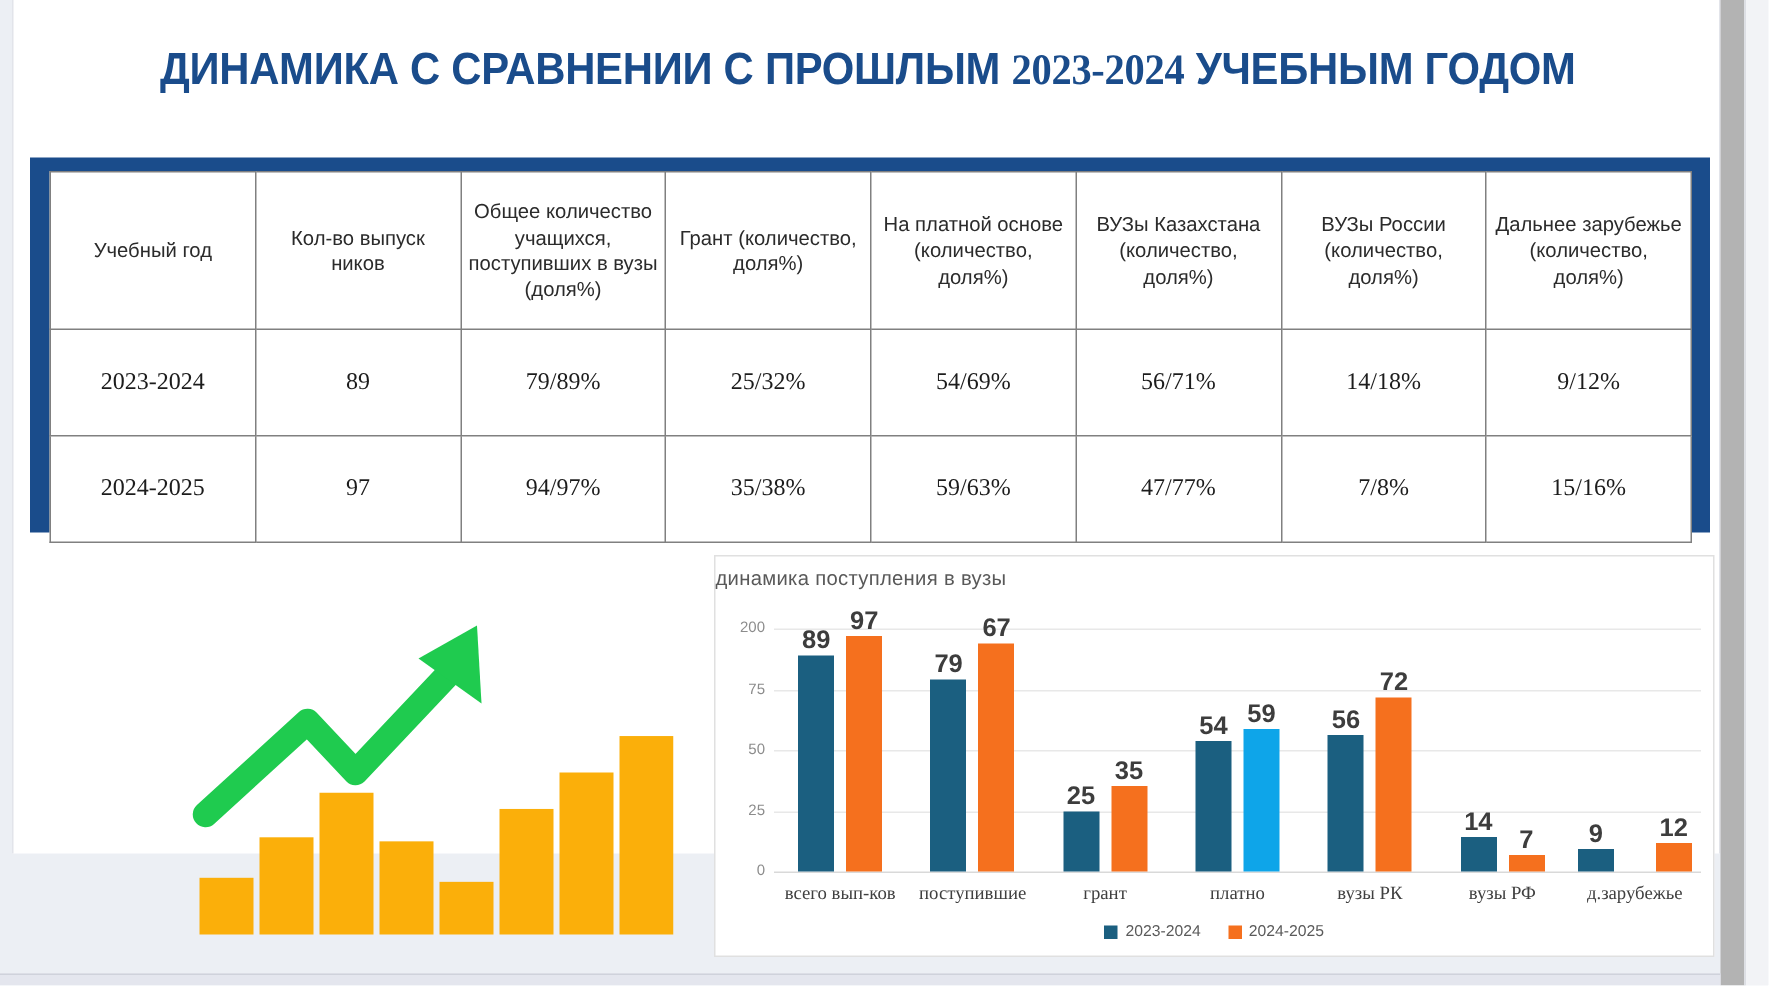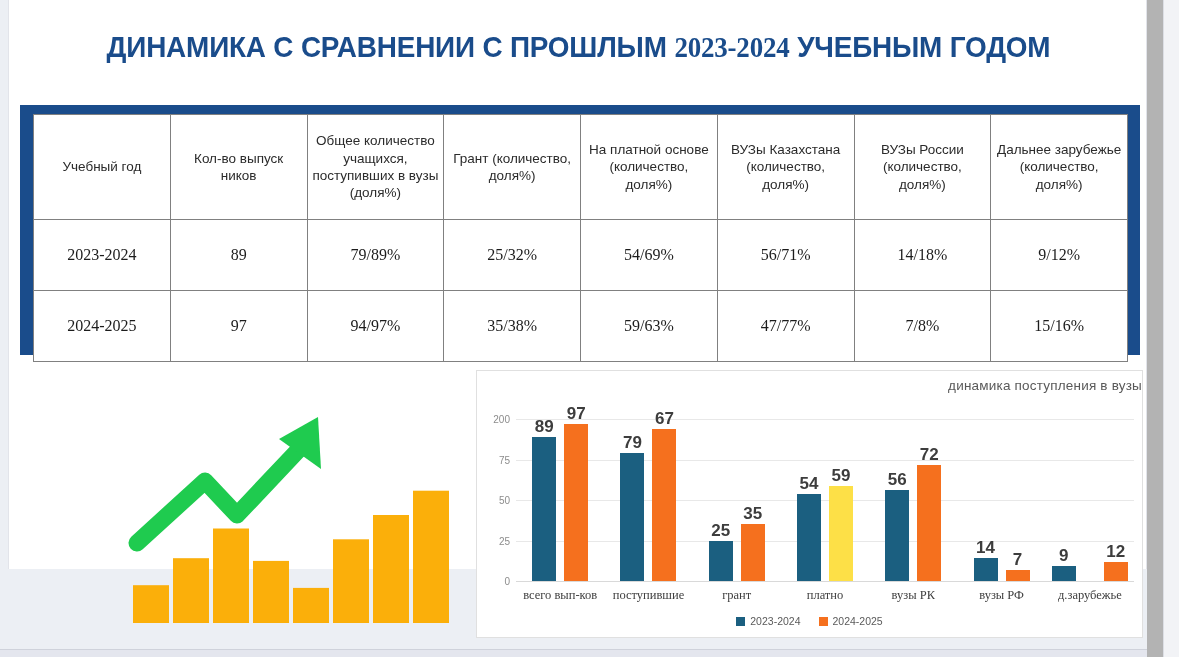--- a/index.html
+++ b/index.html
@@ -141,21 +141,21 @@
     height: 268px;
     background: #ffffff;
     border: 1px solid #e0e0e0;
     box-sizing: border-box;
   }
   .chart-title {
     position: absolute;
     left: 0;
     top: 7px;
     width: 100%;
-    text-align: right;
+    text-align: left;
     font-family: "Liberation Sans", sans-serif;
     font-size: 13.5px;
     color: #595959;
     letter-spacing: 0.2px;
   }
   .plot {
     position: absolute;
     left: 39px;
     top: 32px;
     right: 8px;
@@ -211,21 +211,20 @@
     font-size: 17px;
     color: #3d3d3d;
     line-height: 1;
   }
   .xlabels {
     position: absolute;
     left: 39px;
     right: 8px;
     bottom: 34px;
     display: flex;
-    justify-content: center;
   }
   .xlabel {
     flex: 1 1 0;
     text-align: center;
     font-family: "Liberation Serif", serif;
     font-size: 12.5px;
     color: #404040;
     white-space: nowrap;
   }
   .legend {
@@ -360,21 +359,21 @@
                 <span class="vlabel">25</span>
               </div>
               <div class="bar s2" style="height: 31.8182%; background: rgb(245, 112, 30);">
                 <span class="vlabel">35</span>
               </div>
             </div>
             <div class="group">
               <div class="bar s1" style="height: 49.0909%; background: rgb(27, 95, 128);">
                 <span class="vlabel">54</span>
               </div>
-              <div class="bar s2" style="height: 53.6364%; background: #fde047;">
+              <div class="bar s2" style="height: 53.6364%; background: #0ea5e9;">
                 <span class="vlabel">59</span>
               </div>
             </div>
             <div class="group">
               <div class="bar s1" style="height: 50.9091%; background: rgb(27, 95, 128);">
                 <span class="vlabel">56</span>
               </div>
               <div class="bar s2" style="height: 65.4545%; background: rgb(245, 112, 30);">
                 <span class="vlabel">72</span>
               </div>

